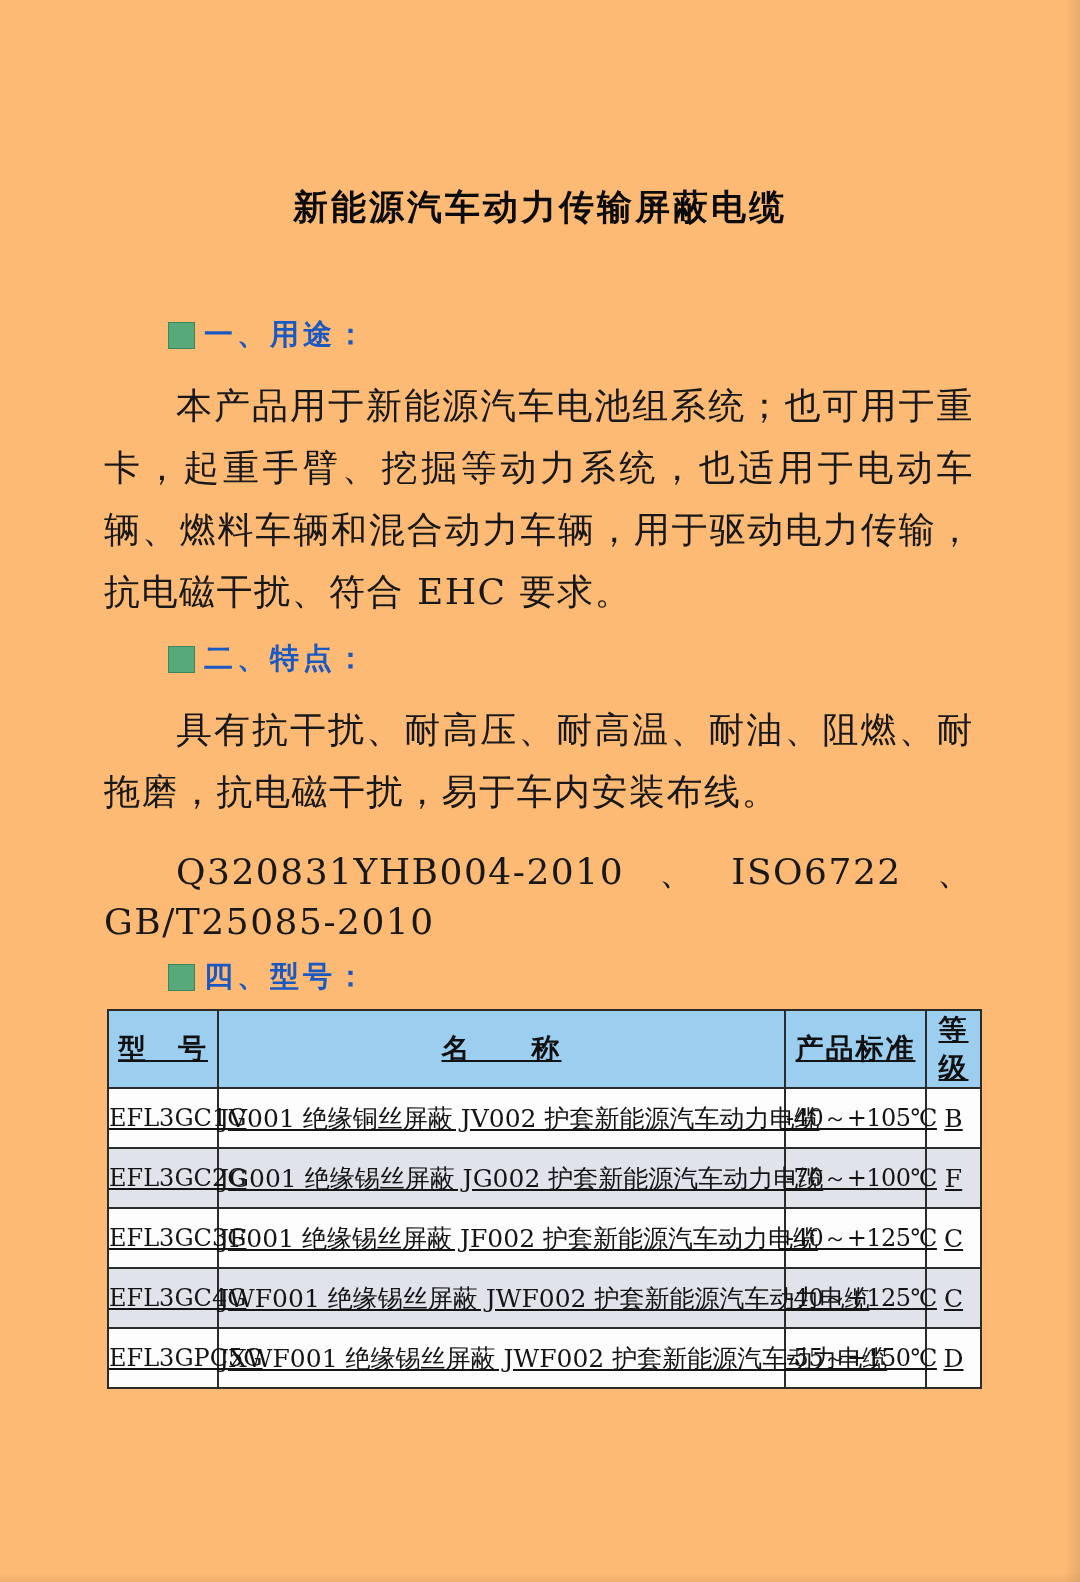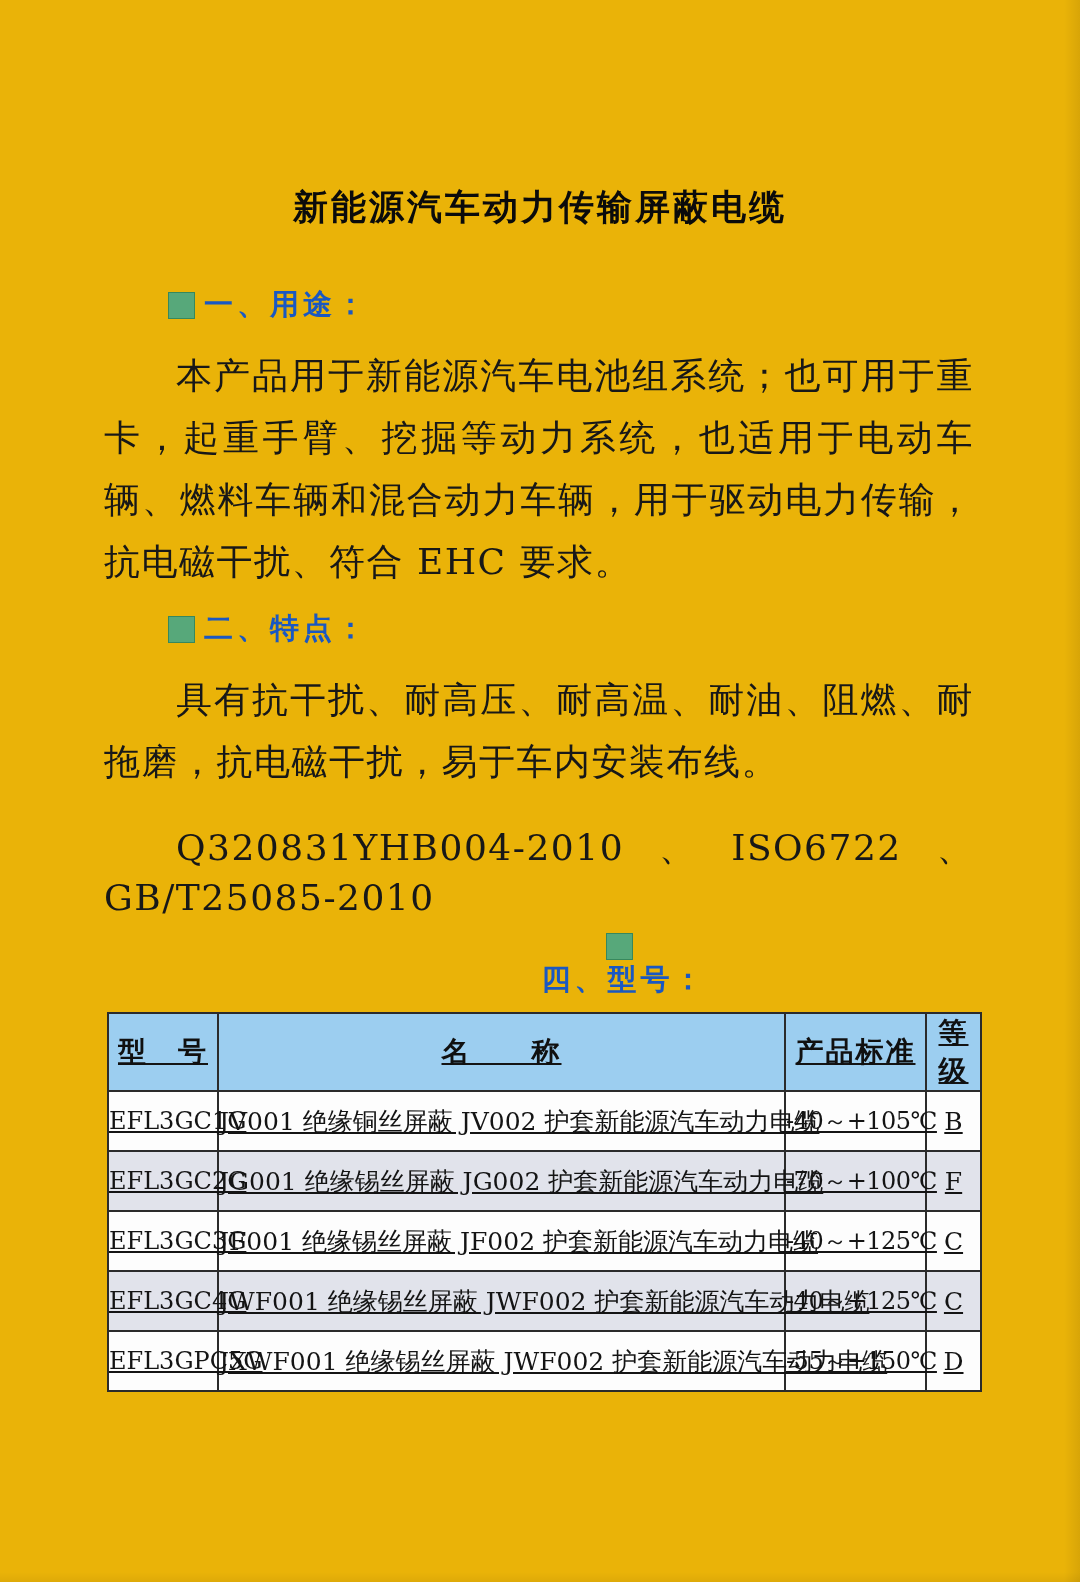--- a/index.html
+++ b/index.html
@@ -10,21 +10,21 @@
     width: 1080px;
     height: 1582px;
     background: #f4f4f2;
     font-family: "DejaVu Serif", serif;
     color: #141414;
   }
   .page {
     position: relative;
     width: 1080px;
     height: 1582px;
-    background: #eab308;
+    background: #fdba74;
     overflow: hidden;
   }
   
   .page::after {
     content: "";
     position: absolute;
     top: 0; right: 0;
     width: 16px; height: 100%;
     background: linear-gradient(to right, rgba(0,0,0,0), rgba(0,0,0,0.08));
     pointer-events: none;
@@ -61,35 +61,35 @@
   }
   .section-heading .bullet {
     width: 27px;
     height: 27px;
     margin-right: 9px;
     background: var(--bullet-green, #57a87a);
     border: 1px solid rgba(30,110,70,0.55);
     box-sizing: border-box;
     flex: 0 0 auto;
   }
-  .h-usage    { margin-top: 54px; font-family: Liberation Serif, serif; }
+  .h-usage    { margin-top: 84px; font-family: Liberation Serif, serif; }
   .h-features { margin-top: 16px; font-family: Liberation Serif, serif; }
   .h-standard { margin-top: 10px; }
-  .h-model    { margin-top: 10px; flex-direction: column; }
+  .h-model    { margin-top: 10px; }
 
   .para {
     margin: 20px 106px 0 104px;
     font-size: 36px;
     line-height: 62px;
     letter-spacing: 1.5px;
     text-indent: 2em;
     text-align: justify;
     color: #181818;
   }
-  .para.single { line-height: 50px; margin-top: 30px; }
+  .para.single { line-height: 50px; margin-top: 24px; }
 
   .spec-table {
     border-collapse: collapse;
     table-layout: fixed;
     width: 873px;
     margin: 12px 0 0 107px;
     font-family: "DejaVu Serif", serif;
     text-decoration: underline;
   }
   .col-model { width: 110px; }

